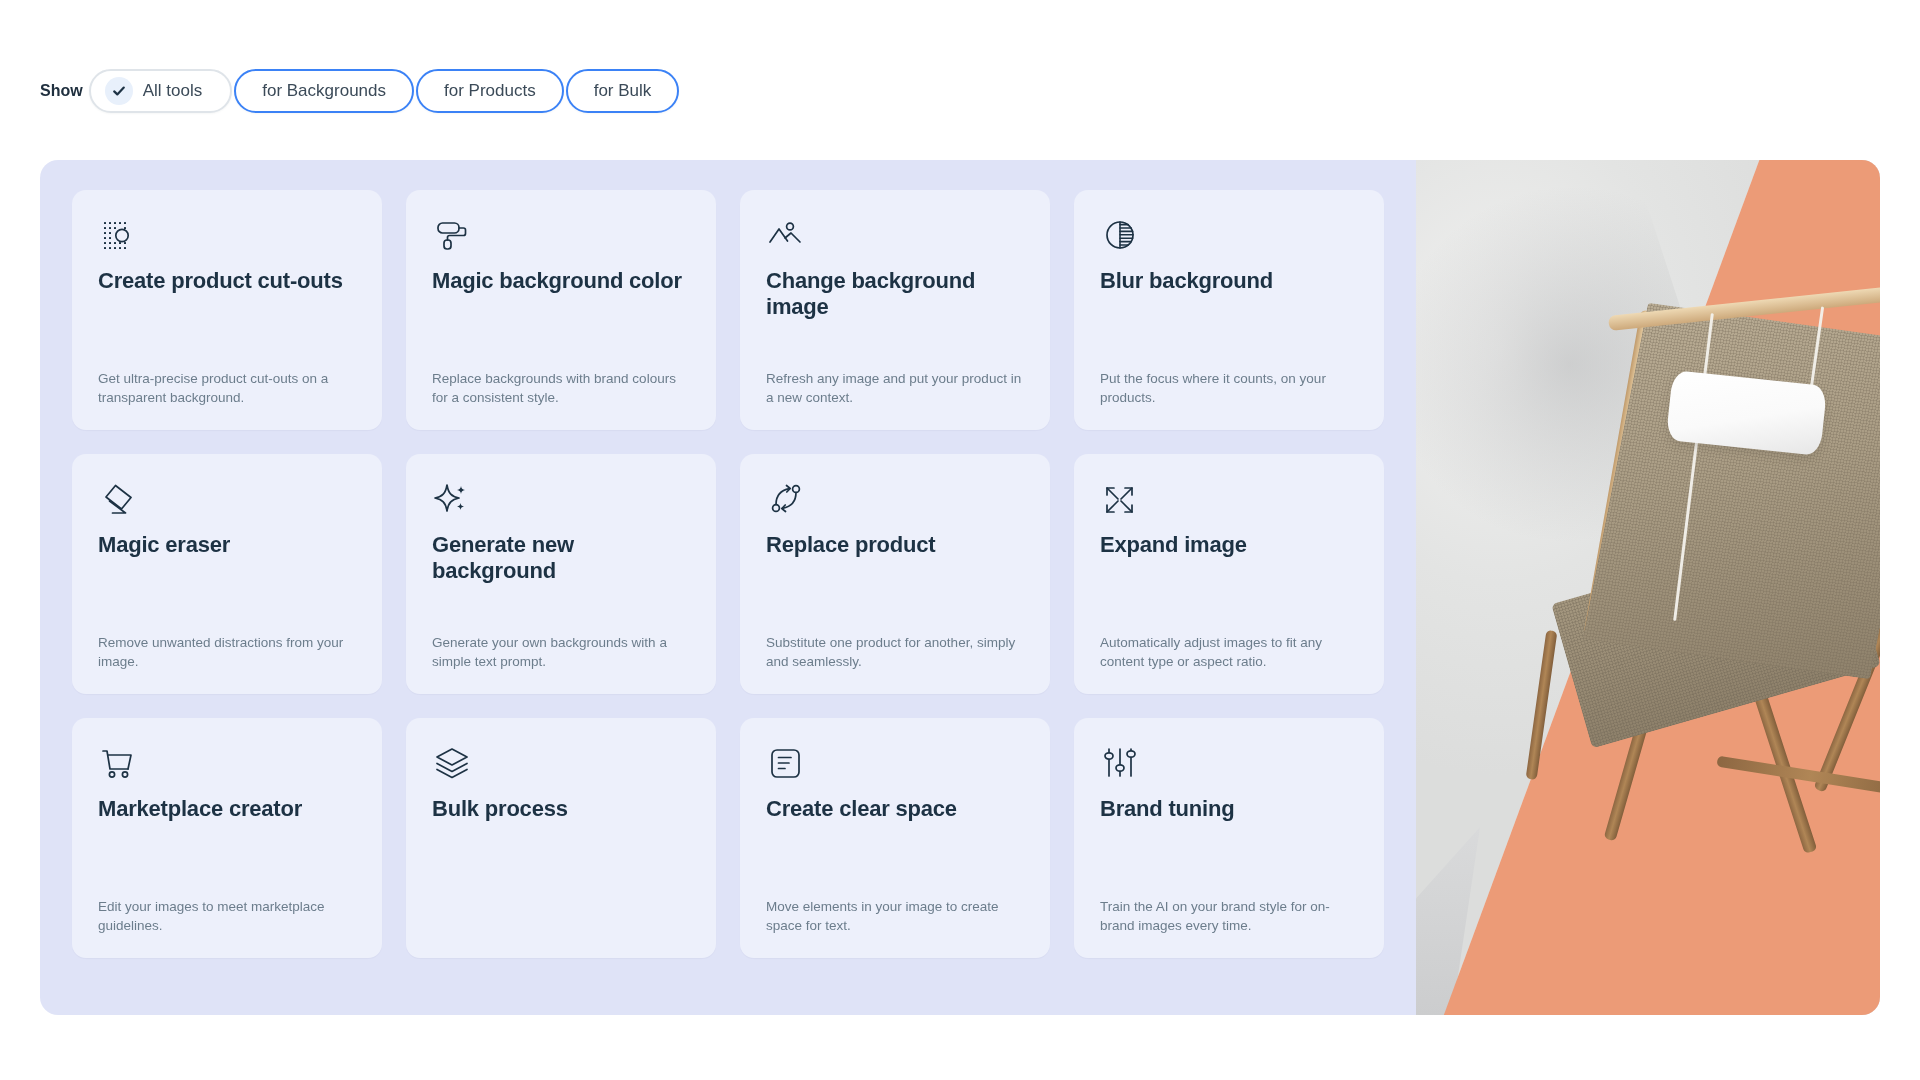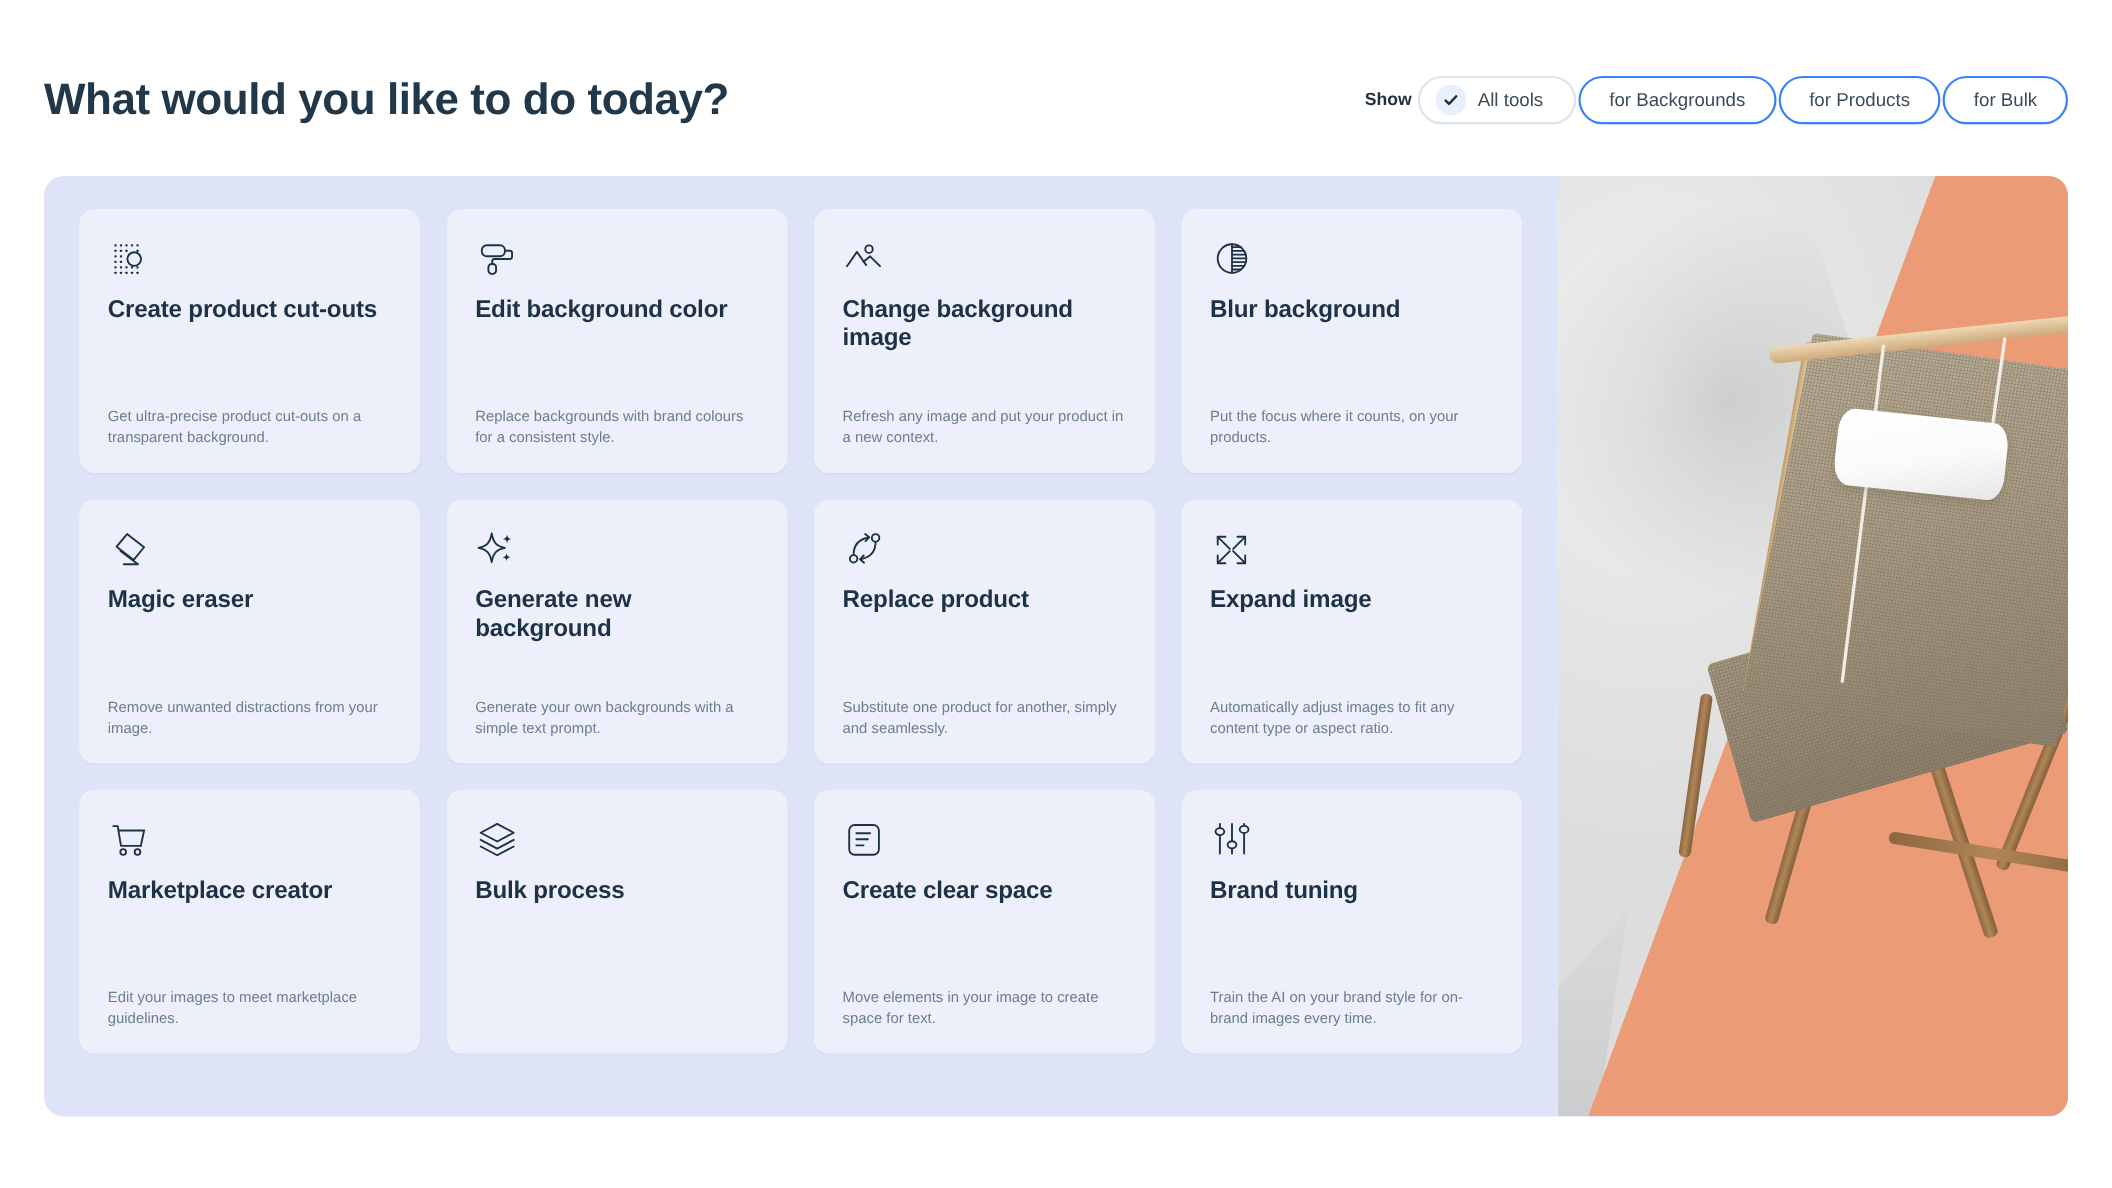--- a/index.html
+++ b/index.html
@@ -297,21 +297,20 @@
   
   .ico { stroke: #1d3244; stroke-width: 1.7; fill: none; stroke-linecap: round; stroke-linejoin: round; }
   .ico-fill { fill: #1d3244; stroke: none; }
 </style>
 </head>
 <body>
 
 <div id="root">
 
   <div class="header">
-    <h1 class="page-title">What would you like to do today?</h1>
 
     <div class="filters">
       <span class="show-label">Show</span>
 
       <button class="pill selected">
         <span class="check-circle">
           <svg width="16" height="16" viewBox="0 0 16 16" aria-hidden="true">
             <path class="ico" style="stroke-width:2.2" d="M3.2 8.4 L6.3 11.4 L12.8 4.6"></path>
           </svg>
         </span>
@@ -373,21 +372,21 @@
         </div>
 
         <div class="card">
           <div class="card-icon">
             <svg width="40" height="40" viewBox="0 0 40 40">
               <rect class="ico" x="6" y="7" width="21" height="10" rx="4.5"></rect>
               <path class="ico" d="M27 12 h4.5 a2 2 0 0 1 2 2 v3.5 a2 2 0 0 1 -2 2 H17.5 a2 2 0 0 0 -2 2 V24"></path>
               <rect class="ico" x="12" y="24" width="7" height="9" rx="3"></rect>
             </svg>
           </div>
-          <div class="card-title">Edit background color</div>
+          <div class="card-title">Magic background color</div>
           <div class="card-desc">Replace backgrounds with brand colours for a consistent style.</div>
         </div>
 
         <div class="card">
           <div class="card-icon">
             <svg width="40" height="40" viewBox="0 0 40 40">
               <circle class="ico" cx="24" cy="10.5" r="3.4"></circle>
               <path class="ico" d="M4 26 L13 13 L21.5 25"></path>
               <path class="ico" d="M19 22 L25 17 L34 26"></path>
             </svg>

